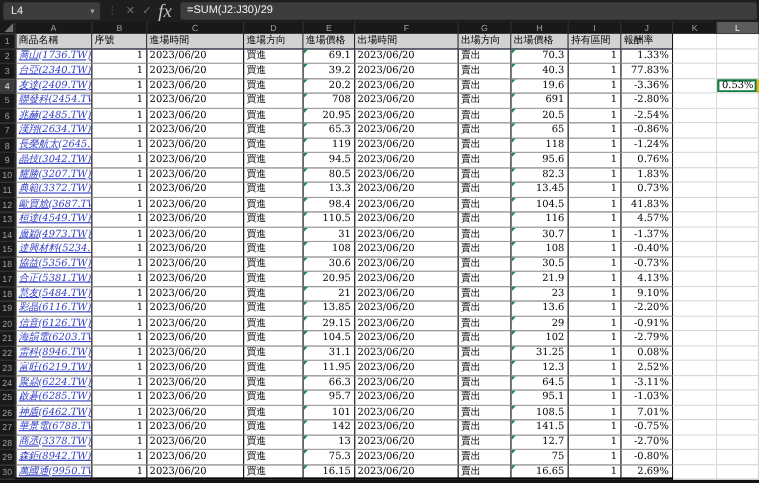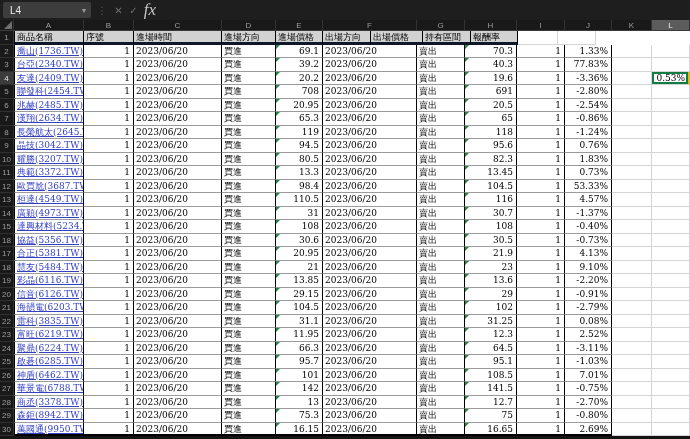--- a/index.html
+++ b/index.html
@@ -41,26 +41,26 @@
           overflow:hidden; font-family:"DejaVu Serif","Liberation Serif",serif;
           color:#000; position:relative; }
   .rh { background:#191919; color:#9e9e9e; text-align:center;
         font-family:"Liberation Sans",sans-serif; font-size:8px; line-height:13px;
         border-right:1px solid #333; border-bottom:1px solid #303030; }
   .rh.hl { background:#3c3c3c; color:#e6e6e6; }
 
   
   .rng { border-right:1px solid #000; border-bottom:1px solid #9b9b9b; }
   .c-a.rng { border-left:1px solid #000; }
-  .hdrrow .rng { background:#d2d2d2; border-bottom:3px solid #0f172a; }
+  .hdrrow .rng { background:#d2d2d2; border-bottom:1px solid #0f172a; }
   .lastrow .rng { border-bottom:2px solid #000; }
 
   .al { padding-left:2px; text-align:left; }
   .ar { padding-right:3px; text-align:right; }
-  .link { color:#3440c4; text-decoration:underline; }
+  .link { color:#3440c4; text-decoration:underline;font-style:italic; }
 
   
   .out { border-right:1px solid #d4d4d4; border-bottom:1px solid #d4d4d4; background:#fff; }
   .out.active { box-shadow: inset 0 0 0 2px #107C41; border-right:2px solid #eab308;
                 text-align:right; padding-right:3px; }
 
   .tri { position:absolute; left:0; top:0; width:0; height:0;
          border-top:4px solid #1E8A4C; border-right:4px solid transparent; }
 
   .bottom-strip { height:3px; background:#141414; }
@@ -70,20 +70,21 @@
 
 <div class="toolbar">
   <div class="namebox">
     <span class="nb-text">L4</span>
     <span class="chev">▾</span>
   </div>
   <span class="fdots">⋮</span>
   <span class="fbtn">✕</span>
   <span class="fbtn">✓</span>
   <span class="fxi">fx</span>
+  <div class="finput">=SUM(J2:J30)/29</div>
 </div>
 
 <div class="colhdr" id="colhdr">
   <div class="corner c-rh">
     <span class="corner-tri"></span>
   </div>
 <div class="colhdr-cell c-a">A</div>
     <div class="colhdr-cell c-b">B</div>
     <div class="colhdr-cell c-c">C</div>
     <div class="colhdr-cell c-d">D</div>
@@ -97,20 +98,21 @@
     <div class="colhdr-cell c-l hl">L</div>
   </div>
 
 <div class="grid-row hdrrow">
   <div class="cell rh c-rh">1</div>
   <div class="cell rng al c-a">商品名稱</div>
   <div class="cell rng al c-b">序號</div>
   <div class="cell rng al c-c">進場時間</div>
   <div class="cell rng al c-d">進場方向</div>
   <div class="cell rng al c-e">進場價格</div>
+  <div class="cell rng al c-f">出場時間</div>
   <div class="cell rng al c-g">出場方向</div>
   <div class="cell rng al c-h">出場價格</div>
   <div class="cell rng al c-i">持有區間</div>
   <div class="cell rng al c-j">報酬率</div>
   <div class="cell out c-k"></div>
   <div class="cell out c-l"></div>
 </div>
 
 <div id="rows">
     <div class="grid-row">
@@ -267,21 +269,21 @@
     <div class="cell rh c-rh">12</div>
     <div class="cell rng al link c-a">歐買尬(3687.TW)</div>
     <div class="cell rng ar c-b">1</div>
     <div class="cell rng al c-c">2023/06/20</div>
     <div class="cell rng al c-d">買進</div>
     <div class="cell rng ar c-e"><span class="tri"></span>98.4</div>
     <div class="cell rng al c-f">2023/06/20</div>
     <div class="cell rng al c-g">賣出</div>
     <div class="cell rng ar c-h"><span class="tri"></span>104.5</div>
     <div class="cell rng ar c-i">1</div>
-    <div class="cell rng ar c-j">53.33%</div>
+    <div class="cell rng ar c-j">41.83%</div>
     <div class="cell out c-k"></div>
     <div class="cell out c-l"></div>
   </div>
     <div class="grid-row">
     <div class="cell rh c-rh">13</div>
     <div class="cell rng al link c-a">桓達(4549.TW)</div>
     <div class="cell rng ar c-b">1</div>
     <div class="cell rng al c-c">2023/06/20</div>
     <div class="cell rng al c-d">買進</div>
     <div class="cell rng ar c-e"><span class="tri"></span>110.5</div>
@@ -408,21 +410,21 @@
     <div class="cell rng al c-f">2023/06/20</div>
     <div class="cell rng al c-g">賣出</div>
     <div class="cell rng ar c-h"><span class="tri"></span>102</div>
     <div class="cell rng ar c-i">1</div>
     <div class="cell rng ar c-j">-2.79%</div>
     <div class="cell out c-k"></div>
     <div class="cell out c-l"></div>
   </div>
     <div class="grid-row">
     <div class="cell rh c-rh">22</div>
-    <div class="cell rng al link c-a">雷科(3835.TW)</div>
+    <div class="cell rng al link c-a">雷科(8946.TW)</div>
     <div class="cell rng ar c-b">1</div>
     <div class="cell rng al c-c">2023/06/20</div>
     <div class="cell rng al c-d">買進</div>
     <div class="cell rng ar c-e"><span class="tri"></span>31.1</div>
     <div class="cell rng al c-f">2023/06/20</div>
     <div class="cell rng al c-g">賣出</div>
     <div class="cell rng ar c-h"><span class="tri"></span>31.25</div>
     <div class="cell rng ar c-i">1</div>
     <div class="cell rng ar c-j">0.08%</div>
     <div class="cell out c-k"></div>

